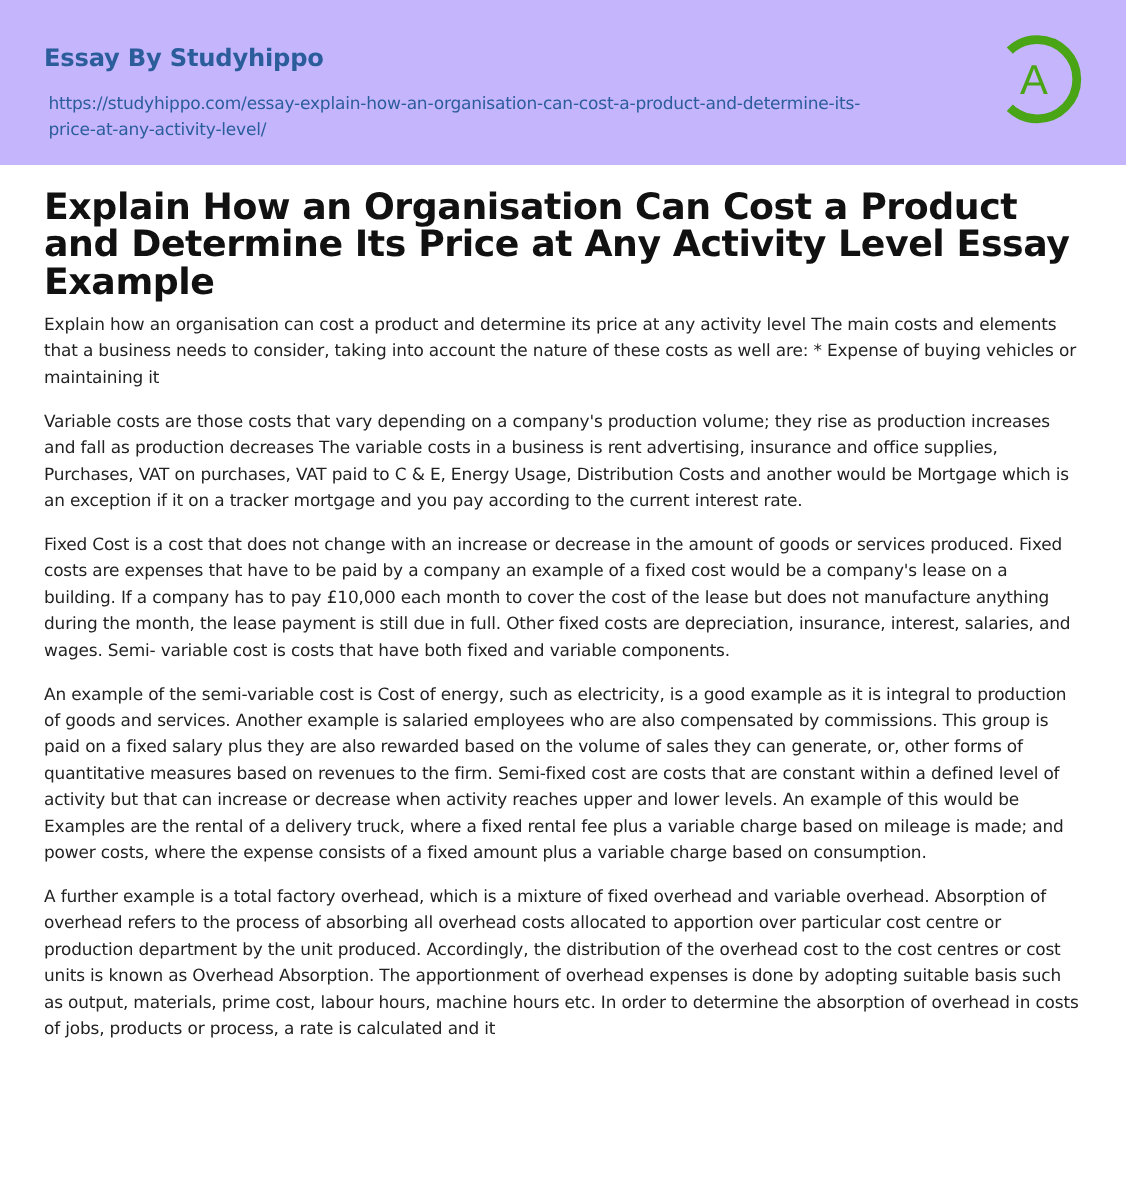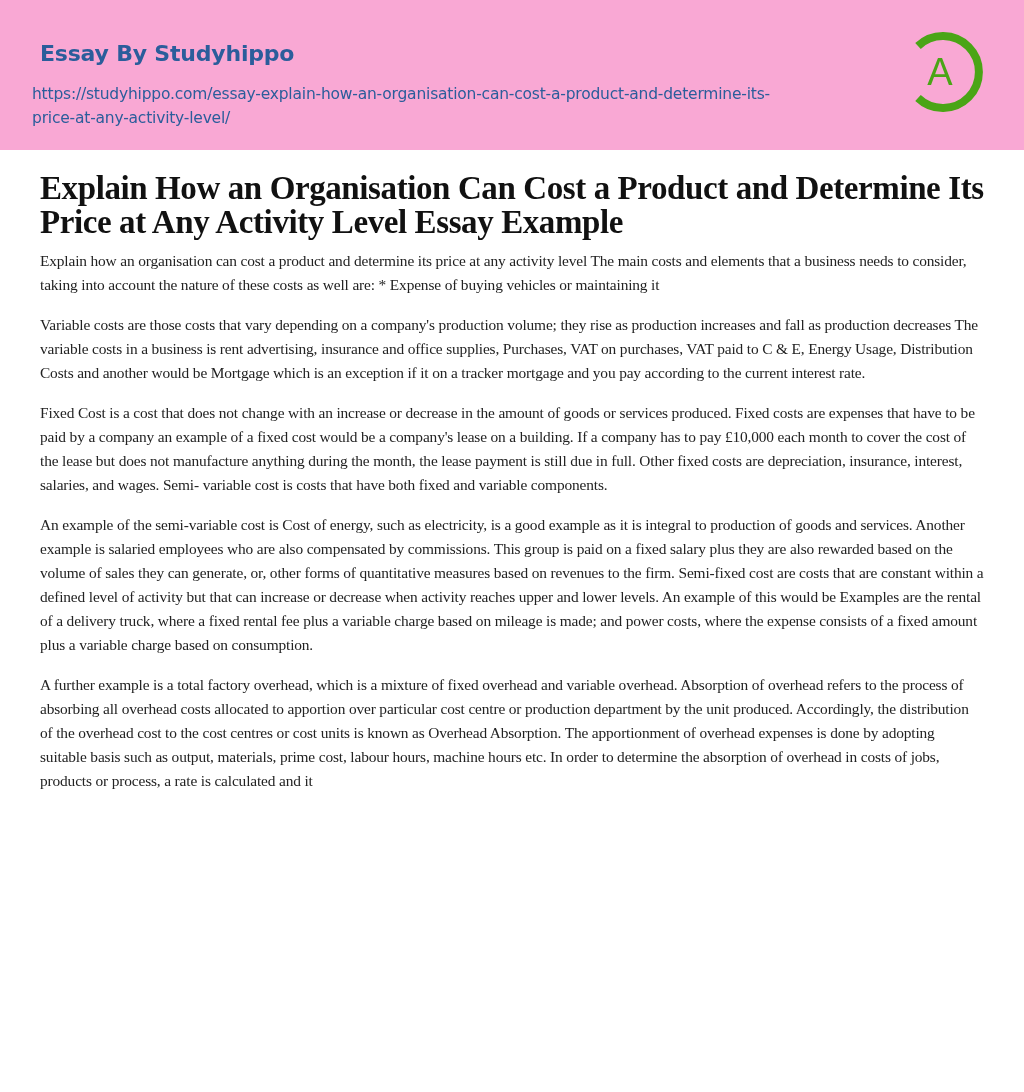--- a/index.html
+++ b/index.html
@@ -1,21 +1,21 @@
 <!DOCTYPE html>
 <html><head>
 <meta charset="utf-8">
 <style>
   html, body { margin: 0; padding: 0; background: #ffffff; }
   body { width: 1024px; height: 1092px; overflow: hidden; font-family: "DejaVu Sans", sans-serif; color: #222; }
-  .header { background: #f9a8d4; height: 150px; position: relative; }
+  .header { background: #c4b5fd; height: 150px; position: relative; }
   .brand { position: absolute; left: 40px; top: 41px; font-size: 22px; font-weight: bold; color: #2b5d9b; letter-spacing: -0.2px; }
-  .url { position: absolute; left: 32px; top: 82px; width: 760px; font-size: 15.5px; line-height: 24px; color: #2b5d9b; text-decoration: none; letter-spacing: -0.2px; }
+  .url { position: absolute; left: 44px; top: 82px; width: 760px; font-size: 15.5px; line-height: 24px; color: #2b5d9b; text-decoration: none; letter-spacing: -0.2px; }
   .logo { position: absolute; left: 906px; top: 30px; width: 84px; height: 84px; }
-  .main { padding: 0 40px; font-family: Liberation Serif, serif; }
+  .main { padding: 0 40px; }
   h1 { margin: 0; padding-top: 171px; margin-top: -150px; font-size: 33px; line-height: 34px; font-weight: bold; color: #111; letter-spacing: -0.4px; }
   .title-wrap { padding-top: 21px; }
   p { margin: 0 0 16px 0; font-size: 15.4px; line-height: 24px; color: #222; letter-spacing: -0.15px; }
   .body-text { margin-top: 10px; }
 </style>
 </head>
 <body>
 
 <div class="header">
   <div class="brand">Essay By Studyhippo</div>

